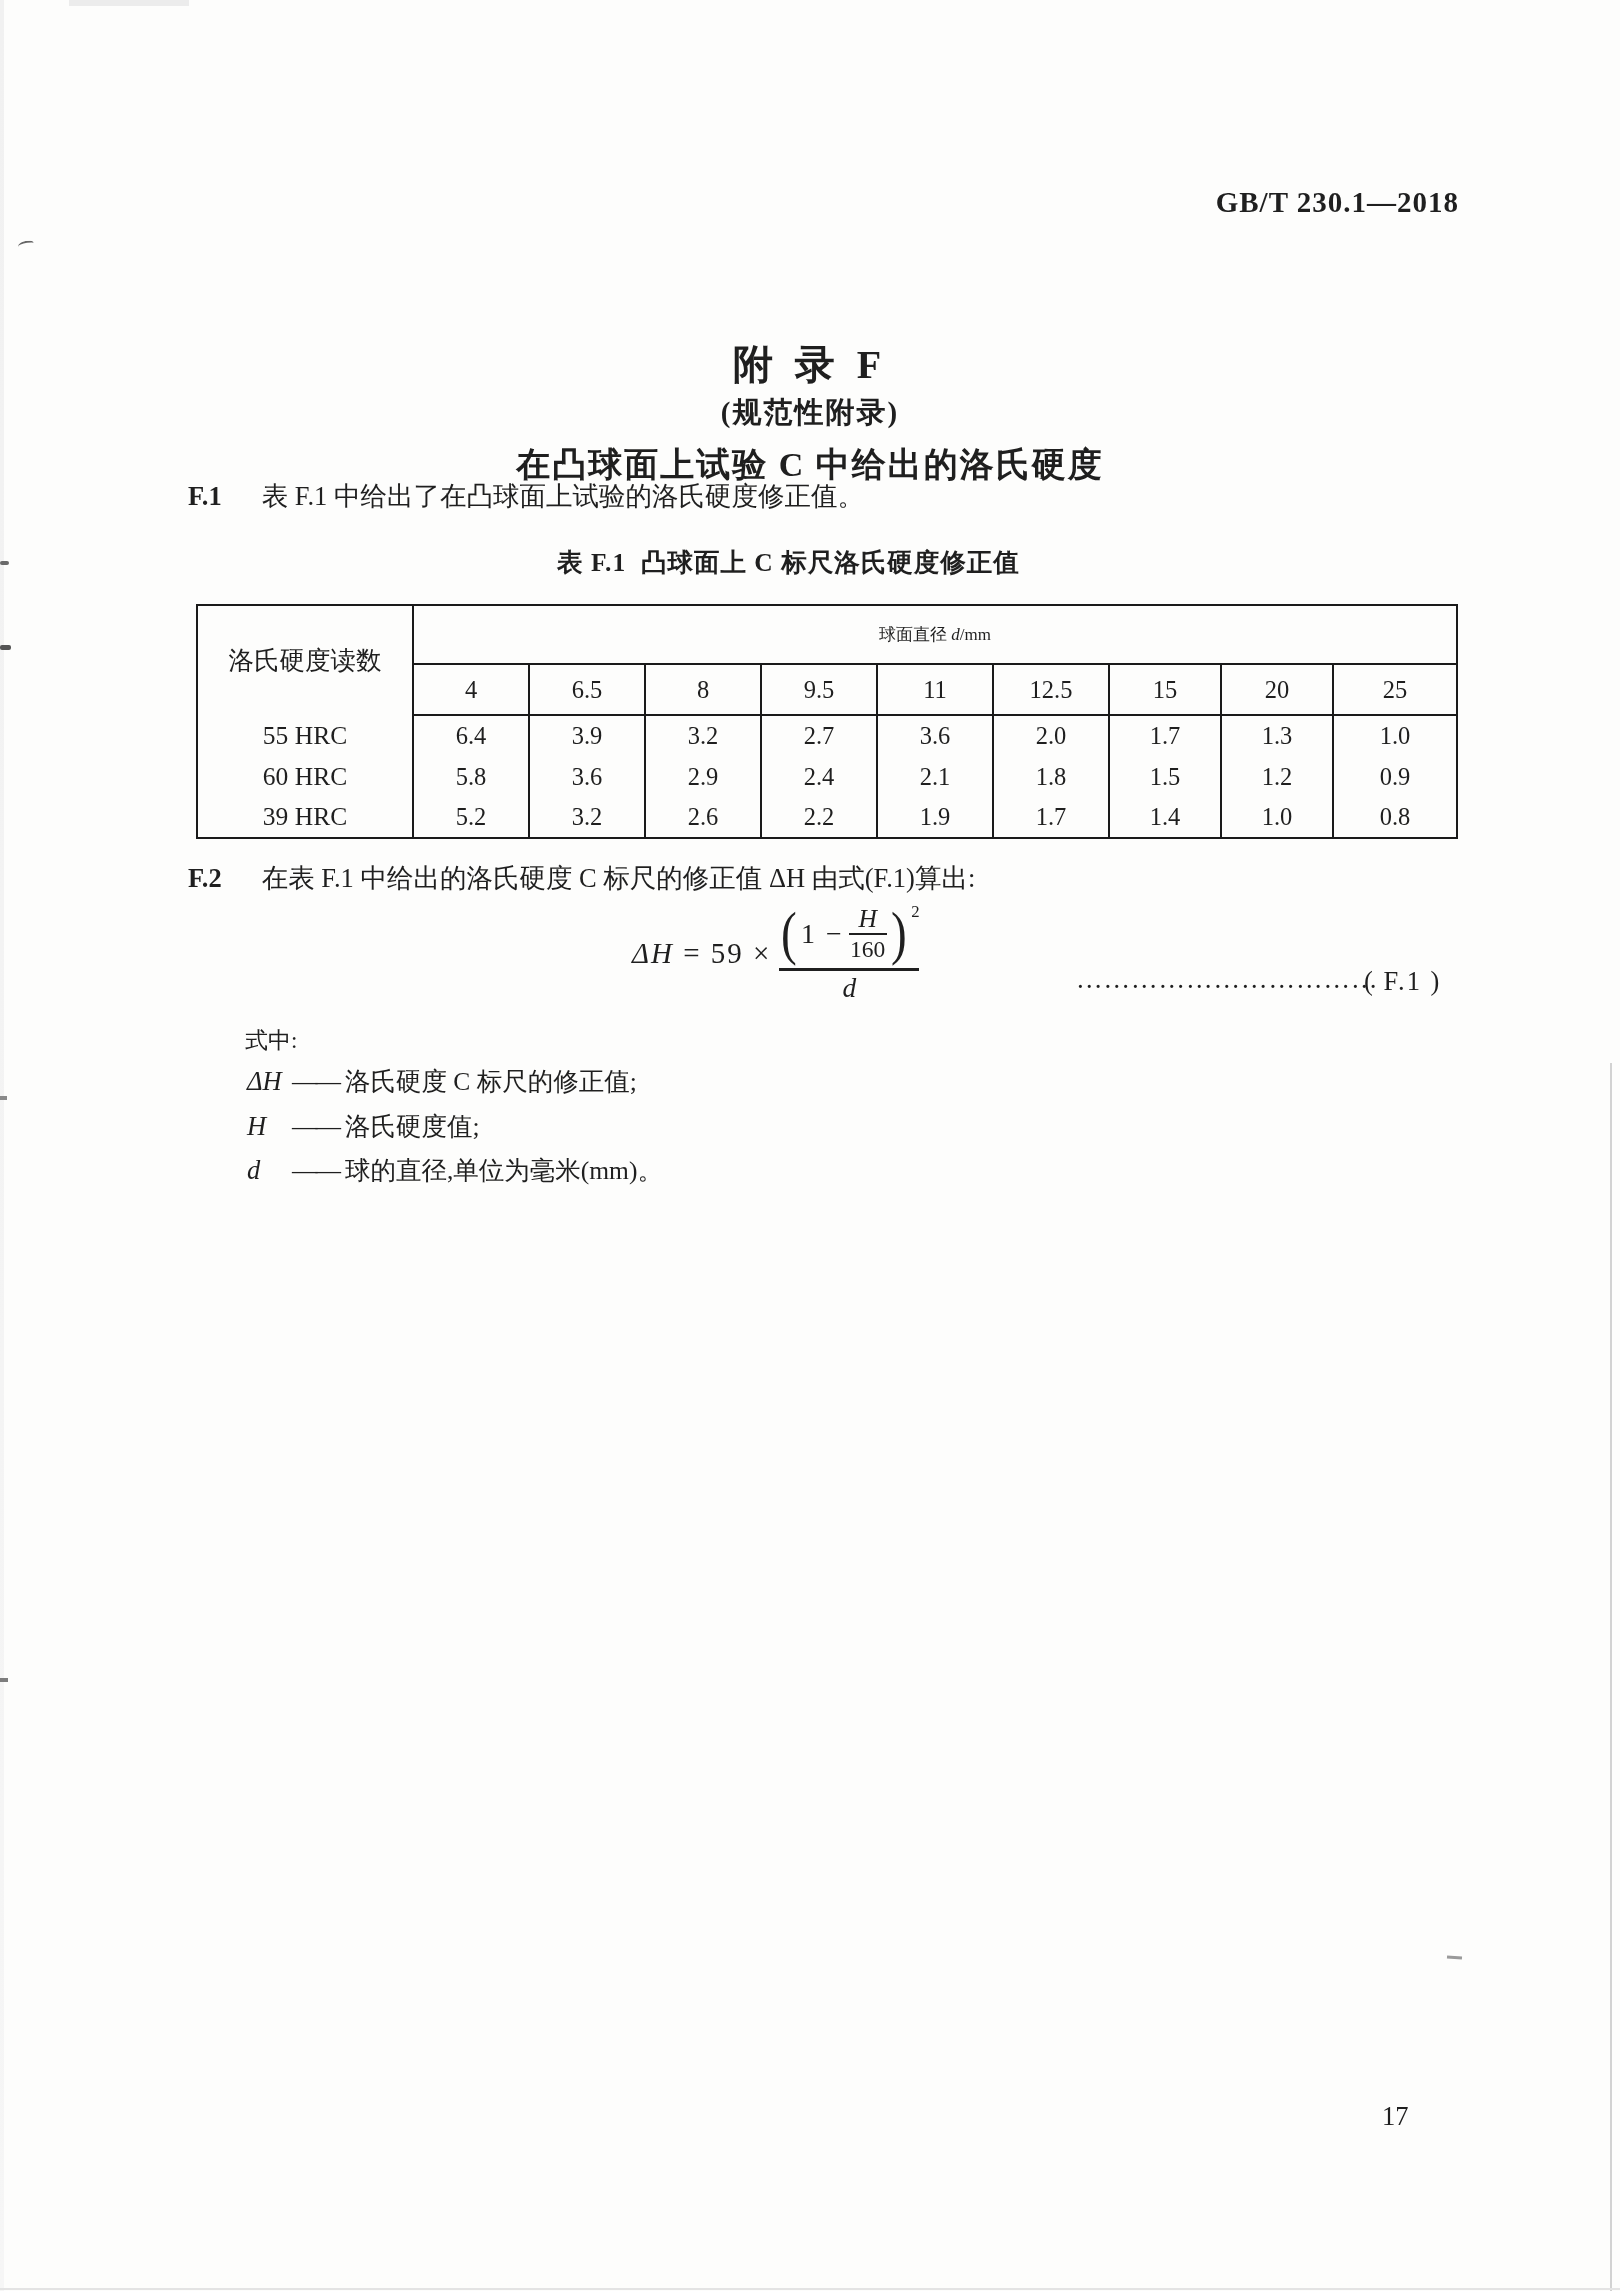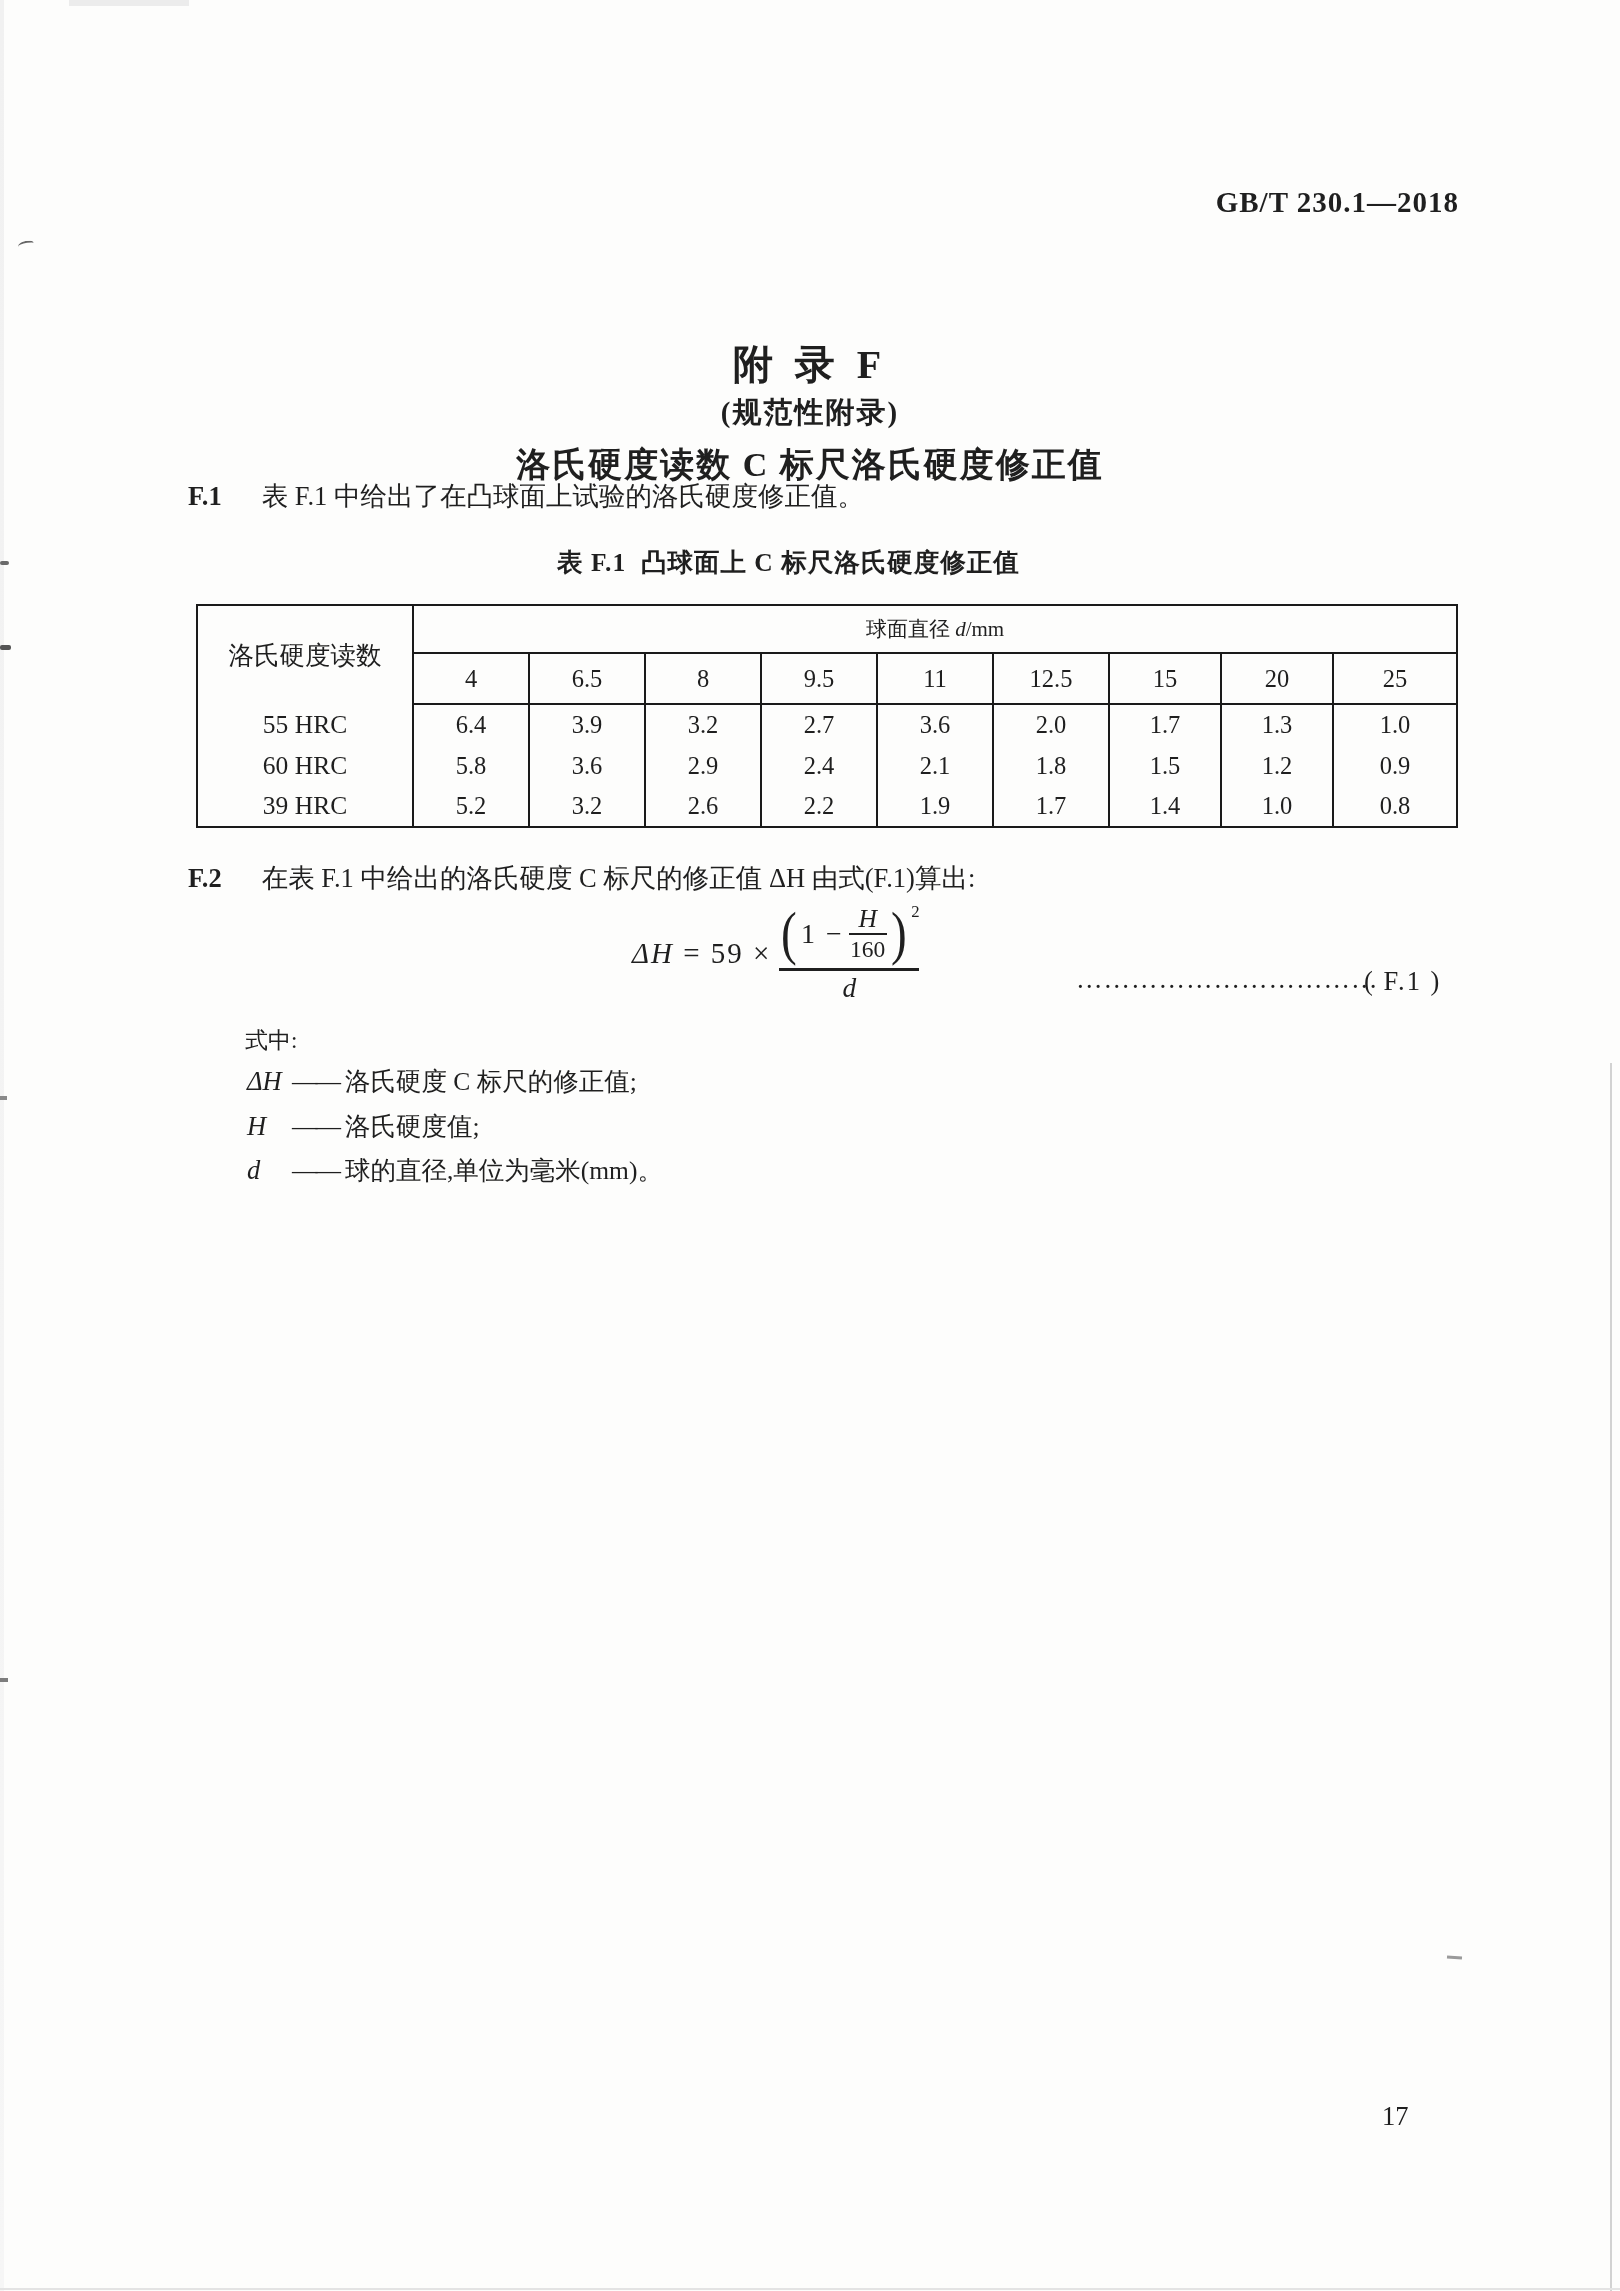--- a/index.html
+++ b/index.html
@@ -38,21 +38,21 @@
     top:604px;left:196px;width:1258px;position:absolute;
     border-collapse:collapse;table-layout:fixed;
     font-size:24.5px;color:var(--ink);
   }
   table.ftable th,table.ftable td{
     text-align:center;vertical-align:middle;font-weight:normal;padding:0;
   }
   .ftable{border:2.9px solid var(--line);}
   .cell-v{border-left:2px solid var(--line);border-right:2px solid var(--line);}
   .rowhdr{border-right:2px solid var(--line);font-size:25.5px;}
-  .spanhdr{border-bottom:2px solid var(--line);font-size:21px;height:48px;}
+  .spanhdr{border-bottom:2px solid var(--line);font-size:17px;height:59px;}
   .colhdr{height:51px;border-bottom:2.9px solid var(--line);}
   .ftable thead .colhdr.cell-v{border-bottom:2.9px solid var(--line);}
   .ftable tbody td{height:41px;}
   .it{font-style:italic;}
 
   
   .equation{top:904px;left:632px;display:flex;align-items:center;font-size:29px;}
   .eq-lhs{letter-spacing:2px;margin-right:7.8px;white-space:pre;}
   .bigfrac{display:inline-flex;flex-direction:column;align-items:center;}
   .bignum{display:flex;align-items:center;line-height:1;}
@@ -103,21 +103,21 @@
 <div class="art tick3"></div>
 <div class="art tick4"></div>
 <div class="art dashmark"></div>
 <div class="art edge-right"></div>
 <div class="art edge-bottom"></div>
 
 <div class="abs doc-header nowrap">GB/T 230.1—2018</div>
 
 <div class="abs center-line t1">附 录 F</div>
 <div class="abs center-line t2">(规范性附录)</div>
-<div class="abs center-line t3">洛氏硬度读数 C 标尺洛氏硬度修正值</div>
+<div class="abs center-line t3">在凸球面上试验 C 中给出的洛氏硬度</div>
 
 <div class="abs para p-f1">
   <span class="clause-no">F.1</span><span>表 F.1 中给出了在凸球面上试验的洛氏硬度修正值。</span>
 </div>
 
 <div class="abs tbl-caption nowrap">表 F.1  凸球面上 C 标尺洛氏硬度修正值</div>
 
 <table class="ftable">
   <colgroup>
     <col style="width:216px">

